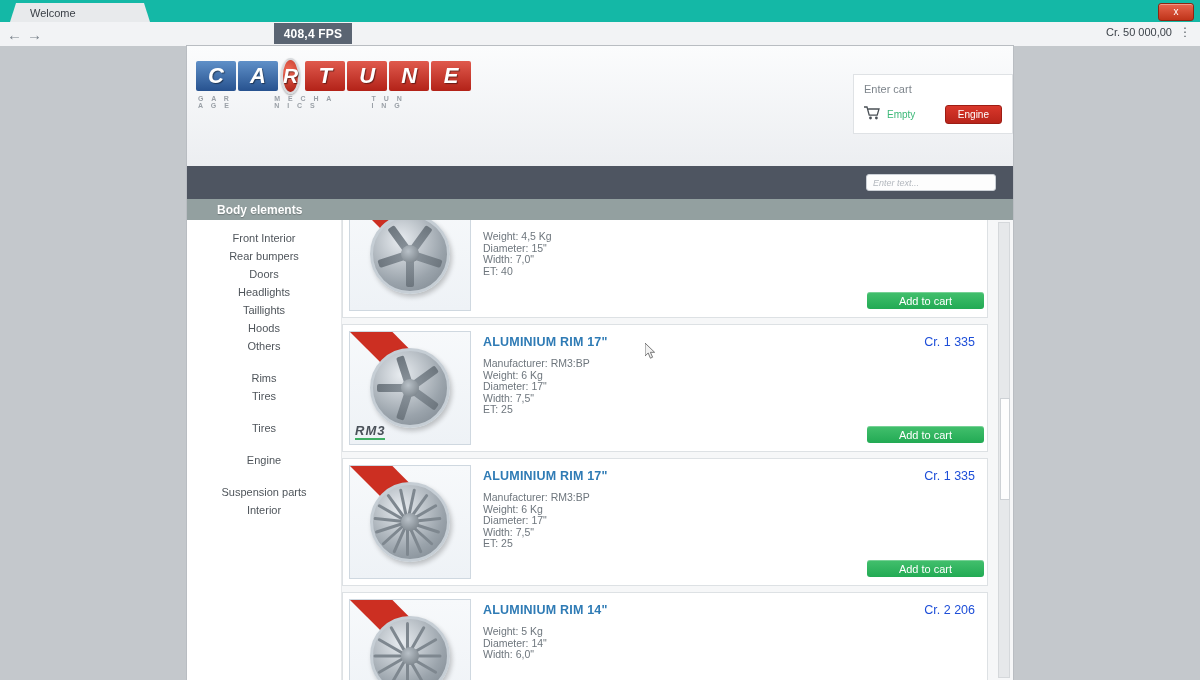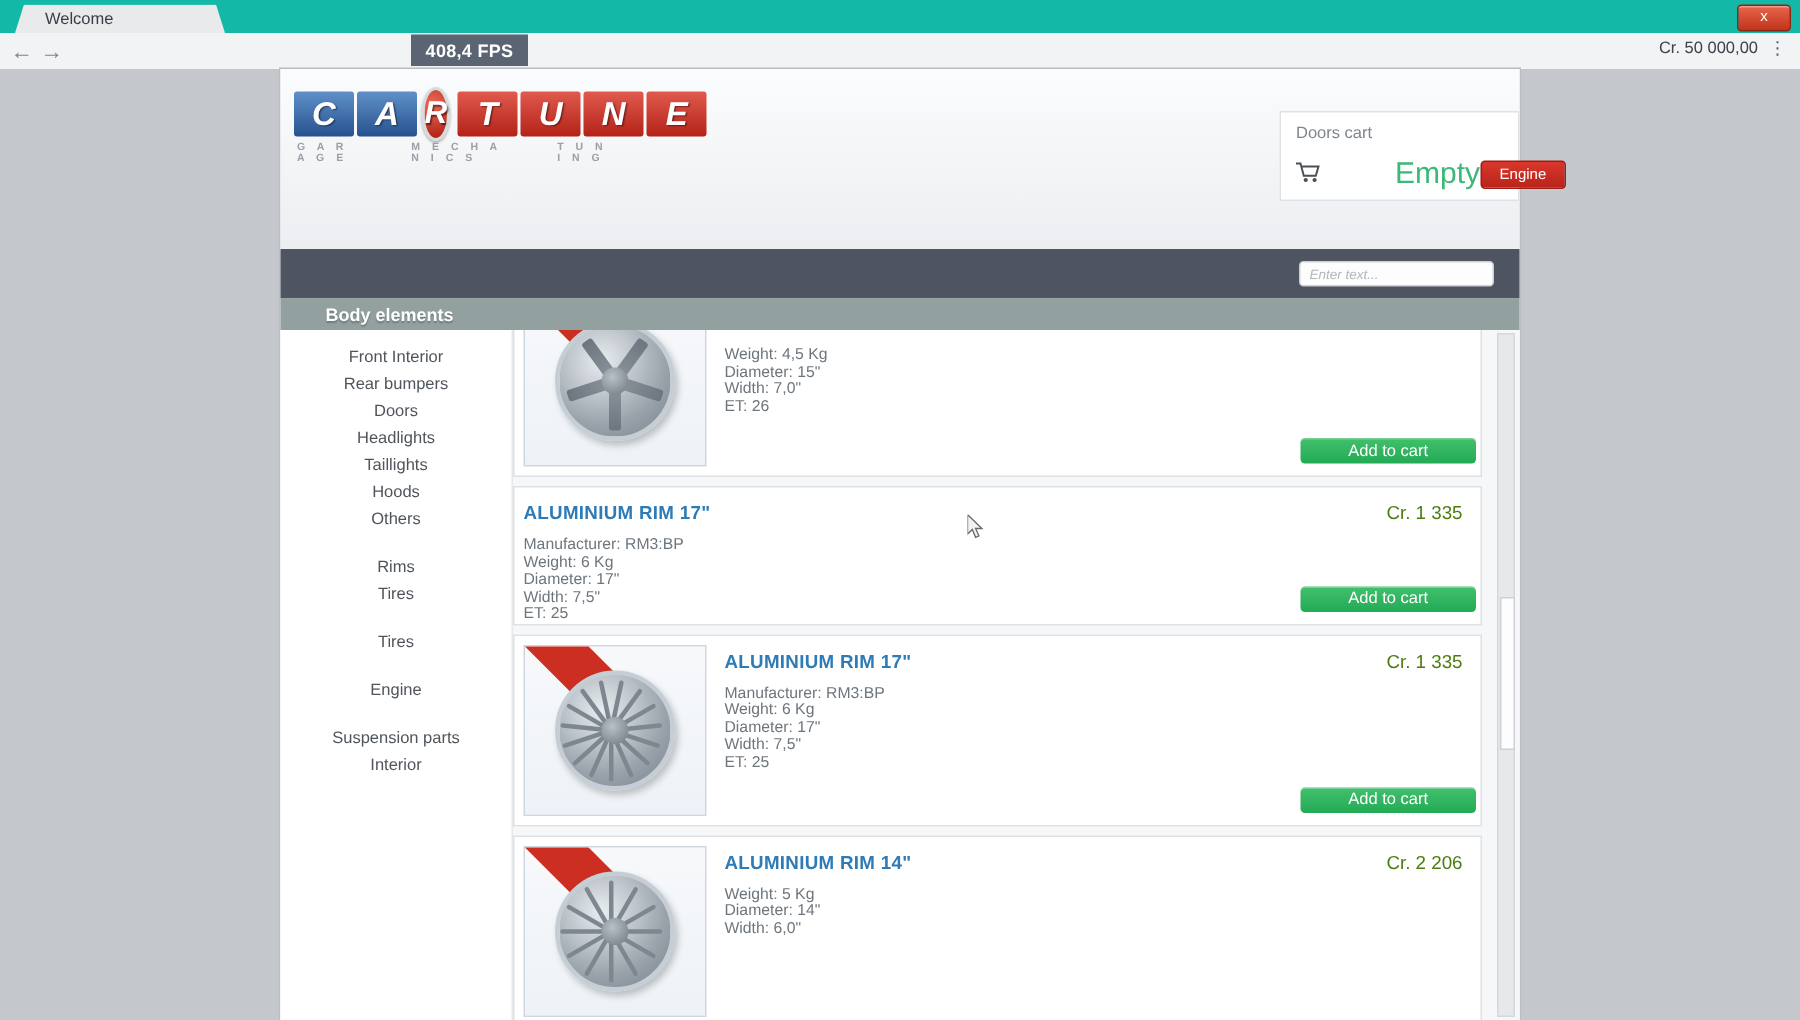--- a/index.html
+++ b/index.html
@@ -122,21 +122,21 @@
 
   
   .cart {
     position: absolute; right: 0px; top: 28px; width: 160px; height: 60px;
     background: #fff; border: 1px solid #dfe2e5;
     padding: 8px 10px; box-sizing: border-box;
   }
   .cart-title { font-size: 11px; color: #7e858c; }
   .cart-row { display: flex; align-items: center; margin-top: 10px; }
   .cart-icon { font-size: 16px; color: #4a5056; margin-right: 7px; line-height: 1; }
-  .cart-status { font-size: 20px; color: #3cb878; flex: 1; margin-left: 43px; }
+  .cart-status { font-size: 10px; color: #3cb878; flex: 1; }
   .order-btn {
     background: linear-gradient(#d9372b, #b8241a);
     color: #fff; font-size: 10px; border-radius: 3px;
     padding: 3px 12px; border: 1px solid #9d1d14;
   }
 
   
   .searchbar {
     position: absolute; left: 0; top: 120px; width: 826px; height: 33px;
     background: #4e5561; display: flex; align-items: center; justify-content: flex-end;
@@ -238,21 +238,21 @@
     color: #4a5159; letter-spacing: 1px;
     border-bottom: 2px solid #3fae63;
   }
 
   .card-body { flex: 1; position: relative; padding: 10px 12px 0 6px; }
   .prod-title {
     font-size: 12.5px; font-weight: bold; color: #2f7bb5; letter-spacing: .2px;
   }
   .prod-price {
     position: absolute; right: 12px; top: 10px;
-    font-size: 12.5px; color: #4d7c0f;
+    font-size: 12.5px; color: #1d4ed8;
   }
   .specs { margin-top: 9px; }
   .spec { font-size: 10.5px; color: #6e767d; line-height: 11.5px; }
   .add-btn {
     position: absolute; right: 3px; bottom: 8px;
     width: 117px; height: 17px; border-radius: 3px;
     background: linear-gradient(#43c06d, #22aa54);
     color: #fff; font-size: 11px;
     display: flex; align-items: center; justify-content: center;
     box-shadow: inset 0 1px 0 rgba(255,255,255,.28);
@@ -312,21 +312,21 @@
             <span class="lg-box lg-red">E</span>
           </div>
           <div class="logo-sub">
             <span>G A R A G E</span>
             <span>M E C H A N I C S</span>
             <span>T U N I N G</span>
           </div>
         </div>
 
         <div class="cart">
-          <div class="cart-title">Doors cart</div>
+          <div class="cart-title">Enter cart</div>
           <div class="cart-row">
             <span class="cart-icon">
               <svg width="16" height="14" viewBox="0 0 16 14">
                 <path d="M0 1h3l2.2 8.2h8L15 3H4.2" fill="none" stroke="#4a5056" stroke-width="1.3"></path>
                 <circle cx="6.5" cy="12" r="1.4" fill="#4a5056"></circle>
                 <circle cx="12.4" cy="12" r="1.4" fill="#4a5056"></circle>
               </svg>
             </span>
             <span class="cart-status">Empty</span>
             <span class="order-btn">Engine</span>
@@ -390,27 +390,41 @@
                     <div class="spoke" style="transform:rotate(288deg)"></div>
                     <div class="rim-hub"></div>
                   </div>
                 </div>
               </div>
               <div class="card-body">
                 <div class="specs" style="margin-top:30px">
                   <div class="spec">Weight: 4,5 Kg</div>
                   <div class="spec">Diameter: 15"</div>
                   <div class="spec">Width: 7,0"</div>
-                  <div class="spec">ET: 26</div>
+                  <div class="spec">ET: 40</div>
                 </div>
                 <div class="add-btn">Add to cart</div>
               </div>
             </div>
 
             <div class="card">
+              <div class="thumb">
+                <div class="thumb-stripe"></div>
+                <div class="rim">
+                  <div class="rim-outer">
+                    <div class="spoke" style="transform:rotate(18deg)"></div>
+                    <div class="spoke" style="transform:rotate(90deg)"></div>
+                    <div class="spoke" style="transform:rotate(162deg)"></div>
+                    <div class="spoke" style="transform:rotate(234deg)"></div>
+                    <div class="spoke" style="transform:rotate(306deg)"></div>
+                    <div class="rim-hub"></div>
+                  </div>
+                </div>
+                <div class="rm3-badge">RM3</div>
+              </div>
               <div class="card-body">
                 <div class="prod-title">ALUMINIUM RIM 17"</div>
                 <div class="prod-price">Cr. 1 335</div>
                 <div class="specs">
                   <div class="spec">Manufacturer: RM3:BP</div>
                   <div class="spec">Weight: 6 Kg</div>
                   <div class="spec">Diameter: 17"</div>
                   <div class="spec">Width: 7,5"</div>
                   <div class="spec">ET: 25</div>
                 </div>

